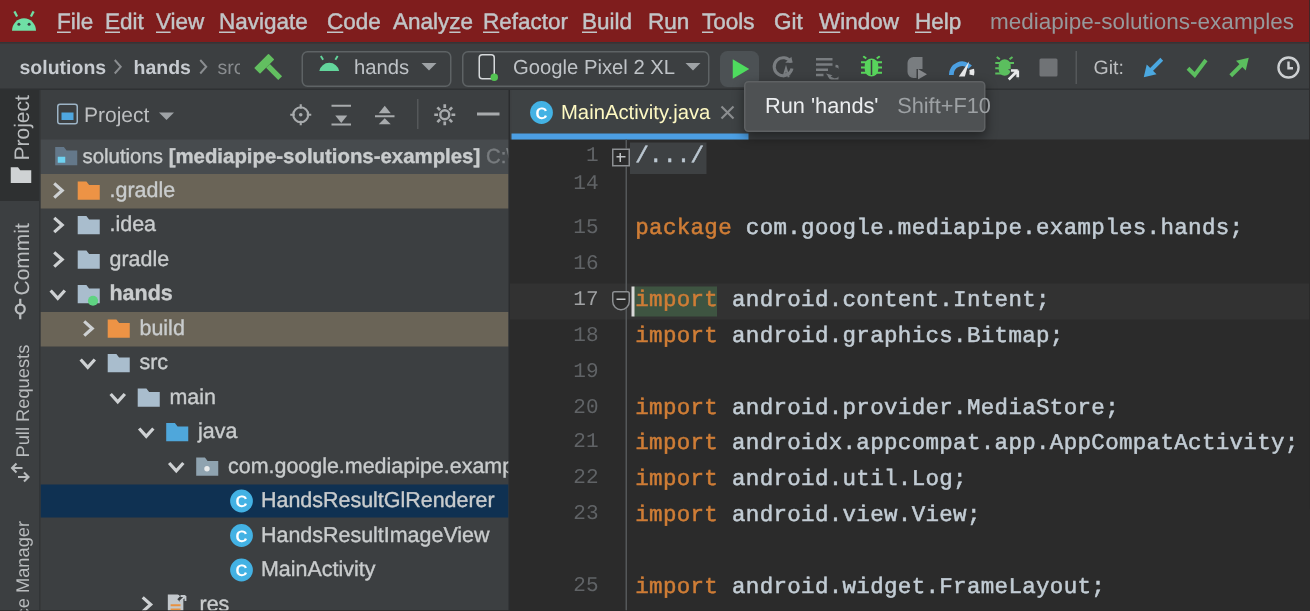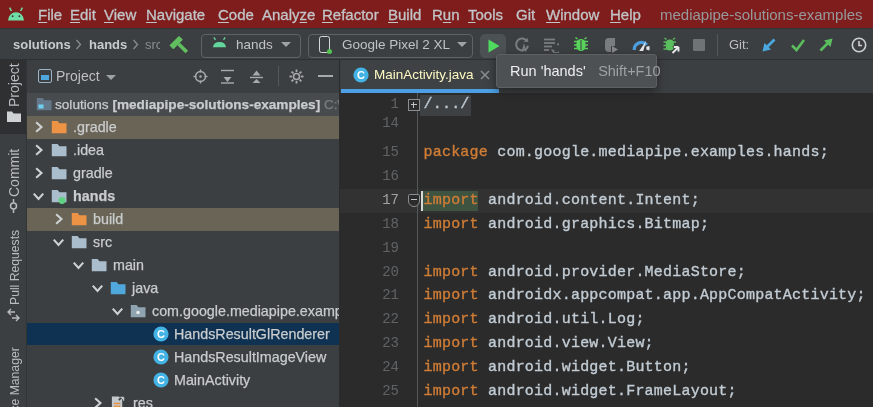--- a/index.html
+++ b/index.html
@@ -418,21 +418,20 @@
       <div class="abs" style="left:81px;top:2px;width:2px;height:20px;background:#d8d8d8"></div>
       <span class="ctext"><span class="kw">import</span> android.content.Intent;</span>
       <div class="abs" style="left:68px;top:5px;width:12px;height:13px;border:1px solid #8c8f92;border-radius:2px 2px 7px 7px;background:#2b2b2b"><div style="position:absolute;left:2px;top:4px;width:6px;height:1.4px;background:#c0c3c5"></div></div>
     </div>
     <div class="cline" style="top:119.65px"><span class="lnum">18</span><span class="ctext"><span class="kw">import</span> android.graphics.Bitmap;</span></div>
     <div class="cline" style="top:143.58px"><span class="lnum">19</span></div>
     <div class="cline" style="top:167.51px"><span class="lnum">20</span><span class="ctext"><span class="kw">import</span> android.provider.MediaStore;</span></div>
     <div class="cline" style="top:191.44px"><span class="lnum">21</span><span class="ctext"><span class="kw">import</span> androidx.appcompat.app.AppCompatActivity;</span></div>
     <div class="cline" style="top:215.37px"><span class="lnum">22</span><span class="ctext"><span class="kw">import</span> android.util.Log;</span></div>
     <div class="cline" style="top:239.3px"><span class="lnum">23</span><span class="ctext"><span class="kw">import</span> android.view.View;</span></div>
-    <div class="cline" style="top:263.23px"><span class="lnum">24</span><span class="ctext"><span class="kw">import</span> android.widget.Button;</span></div>
     <div class="cline" style="top:287.16px"><span class="lnum">25</span><span class="ctext"><span class="kw">import</span> android.widget.FrameLayout;</span></div>
   </div>
 </div>
 
 <div id="tooltip">
   <span style="font-size:14.5px;color:#eceef0;margin-left:13px">Run 'hands'</span>
   <span style="font-size:14.5px;color:#9da1a4;margin-left:8px">Shift+F10</span>
 </div>
 
 </div>

